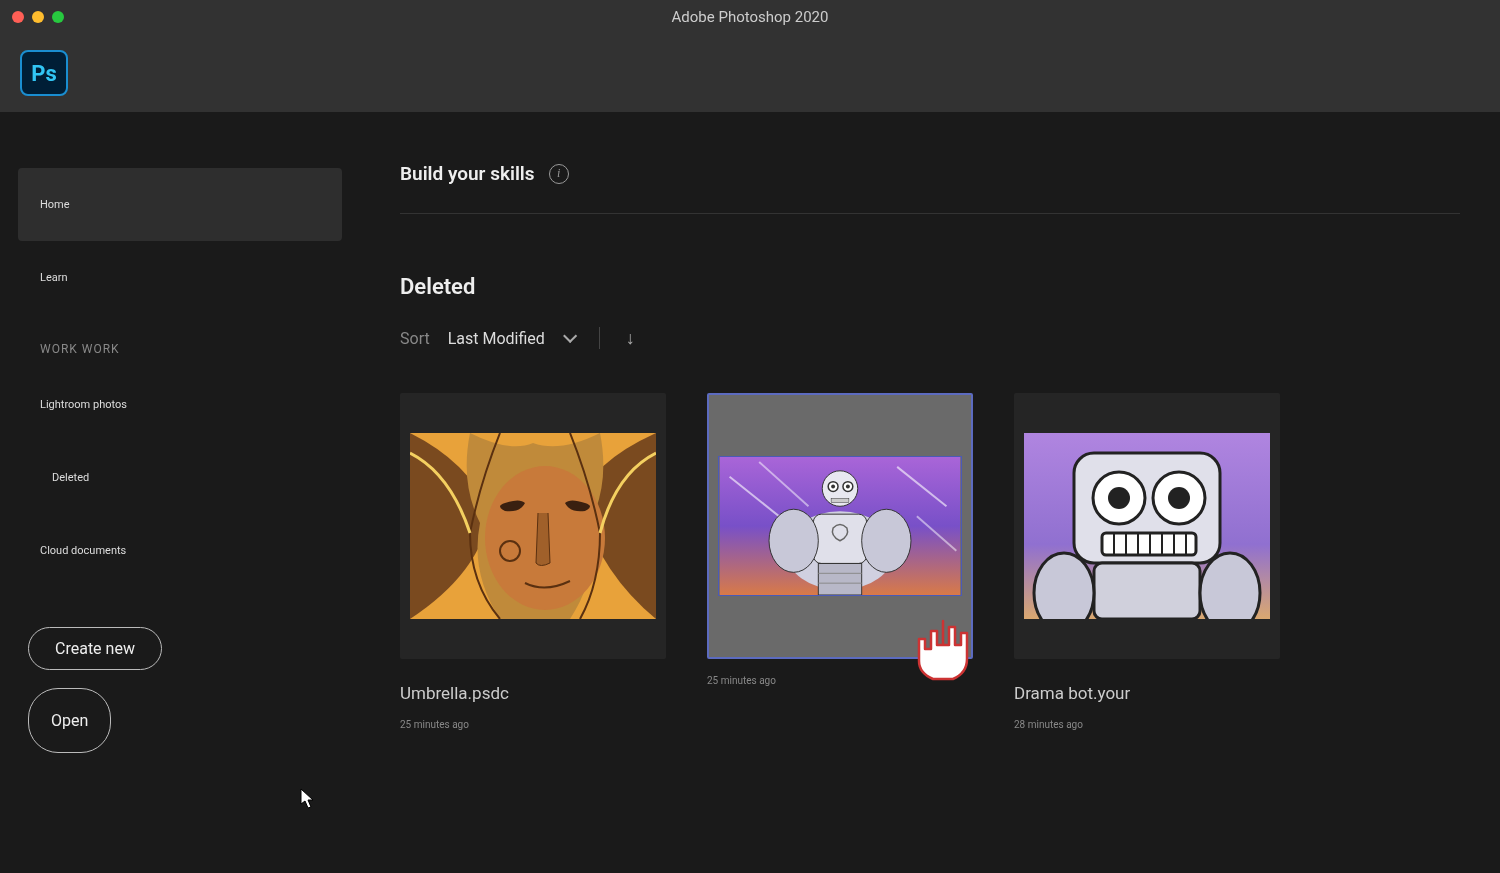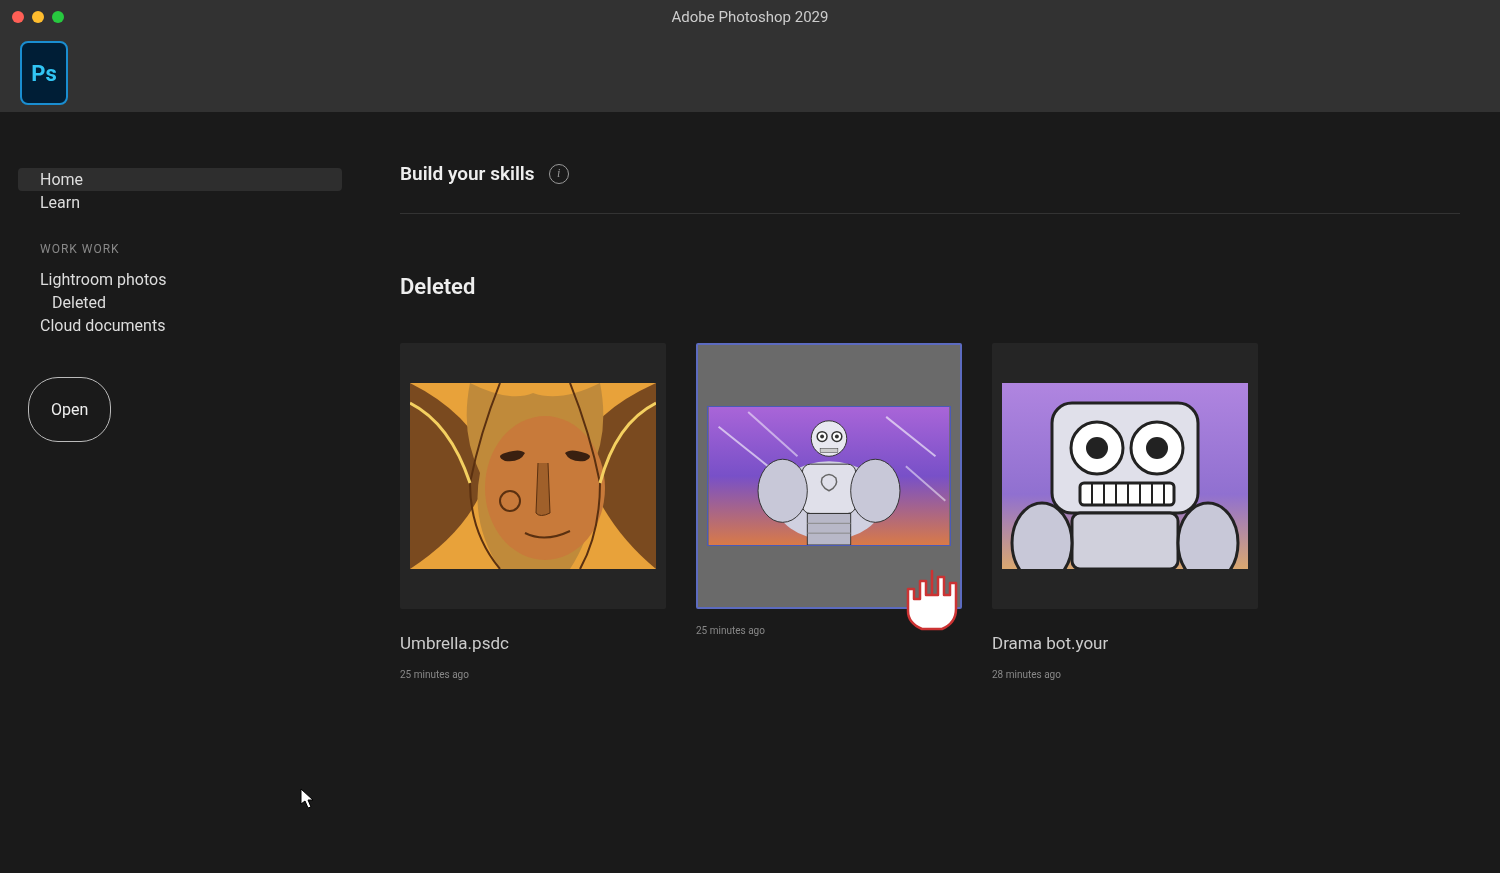--- a/index.html
+++ b/index.html
@@ -45,42 +45,42 @@
     }
     .toolbar {
       height: 78px;
       background: #323232;
       display: flex;
       align-items: center;
       padding-left: 20px;
     }
     .ps-logo {
       width: 48px;
-      height: 64px;
+      height: 46px;
       border: 2px solid #1a8ed1;
       border-radius: 8px;
       background: #001e36;
       display: flex;
       align-items: center;
       justify-content: center;
       color: #31c5f4;
       font-weight: bold;
       font-size: 22px;
     }
     .main {
       display: flex;
       height: calc(100% - 112px);
     }
     .sidebar {
       width: 360px;
       padding: 56px 18px 20px 18px;
     }
     .nav-item {
-      padding: 2px 22px;
-      font-size: 16px;
+      padding: 30px 22px;
+      font-size: 11px;
       color: #ddd;
       cursor: pointer;
       border-radius: 4px;
     }
     .nav-item.active {
       background: #2e2e2e;
     }
     .section-label {
       padding: 12px 22px;
       font-size: 12px;
@@ -168,21 +168,21 @@
       height: 22px;
       background: #444;
       margin: 0 8px;
     }
     .arrow-down {
       color: #aaa;
       font-size: 18px;
     }
     .cards {
       display: flex;
-      gap: 30px;
+      gap: 41px;
       margin-top: 44px;
     }
     .card {
       width: 266px;
     }
     .thumb-wrap {
       width: 266px;
       height: 266px;
       background: #252525;
       display: flex;
@@ -232,21 +232,21 @@
   </style>
 </head>
 <body>
 
 <div class="titlebar">
   <div class="traffic-lights">
     <div class="traffic-light tl-red"></div>
     <div class="traffic-light tl-yellow"></div>
     <div class="traffic-light tl-green"></div>
   </div>
-  <div class="window-title">Adobe Photoshop 2029</div>
+  <div class="window-title">Adobe Photoshop 2020</div>
 </div>
 
 <div class="toolbar">
   <div class="ps-logo">
     <span>Ps</span>
   </div>
 </div>
 
 <div class="main">
   <div class="sidebar">
@@ -260,32 +260,42 @@
     <div class="nav-item">
       <span>Lightroom photos</span>
     </div>
     <div class="nav-item indent">
       <span>Deleted</span>
     </div>
     <div class="nav-item">
       <span>Cloud documents</span>
     </div>
     <div class="buttons">
+      <button class="pill-btn">Create new</button>
       <button class="pill-btn secondary">Open</button>
     </div>
   </div>
 
   <div class="content">
     <div class="skills-header">
       <div class="skills-title">Build your skills</div>
       <div class="info-icon">i</div>
     </div>
 
     <div class="recent-title">Deleted</div>
 
+    <div class="sort-row">
+      <span class="sort-label">Sort</span>
+      <span class="sort-value">
+        <span>Last Modified</span>
+      </span>
+      <span class="chevron-down"></span>
+      <span class="divider-v"></span>
+      <span class="arrow-down">↓</span>
+    </div>
 
     <div class="cards">
 
       <div class="card">
         <div class="thumb-wrap">
           <svg class="thumb" viewBox="0 0 246 186">
             <rect width="246" height="186" fill="#e8a23a"></rect>
             <path d="M0,0 Q60,30 80,80 Q70,140 0,186 Z" fill="#7a4a1f"></path>
             <path d="M246,0 Q180,30 170,70 Q190,140 246,186 Z" fill="#7a4a1f"></path>
             <path d="M60,0 Q100,20 123,10 Q150,20 190,0 Q200,50 180,90 Q190,140 160,186 L90,186 Q60,140 70,90 Q50,50 60,0 Z" fill="#c08a3a"></path>

